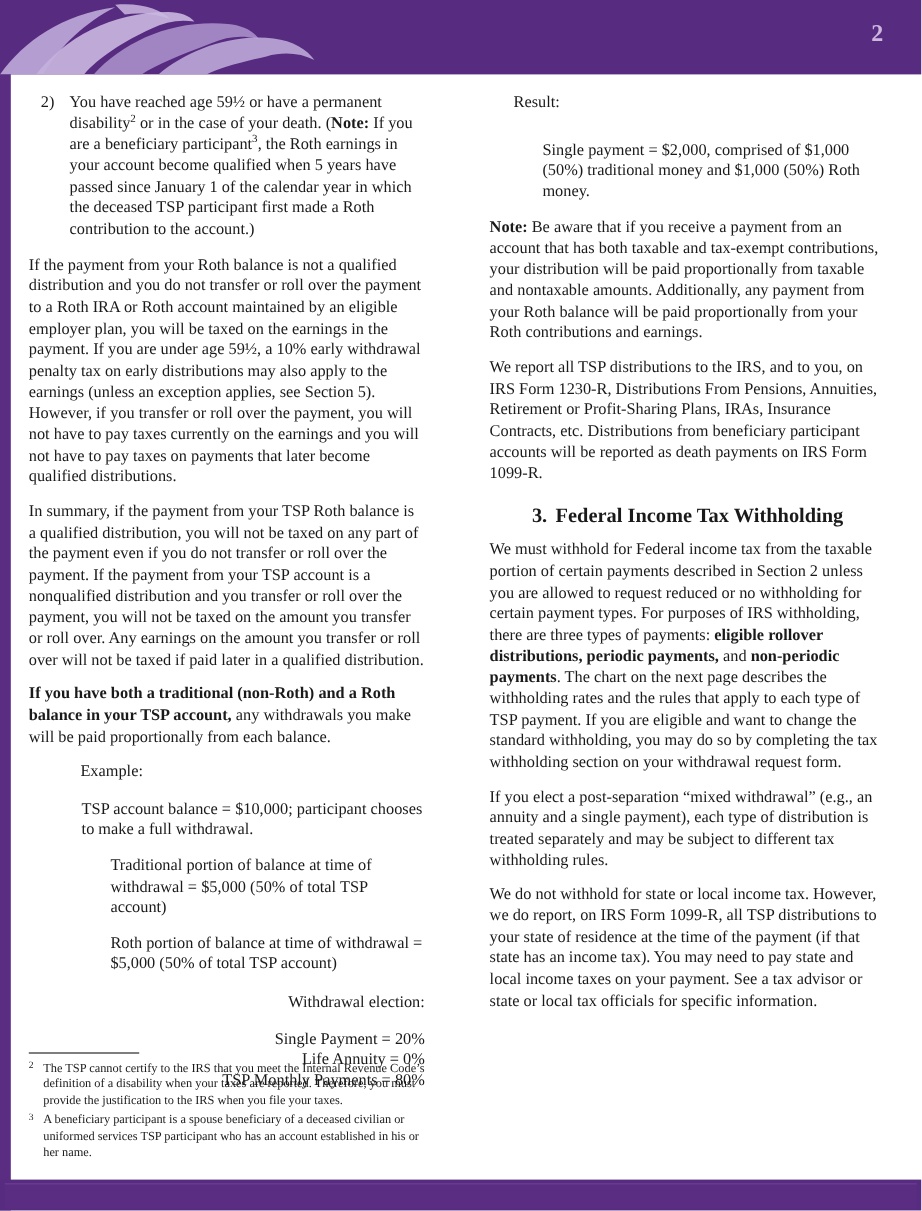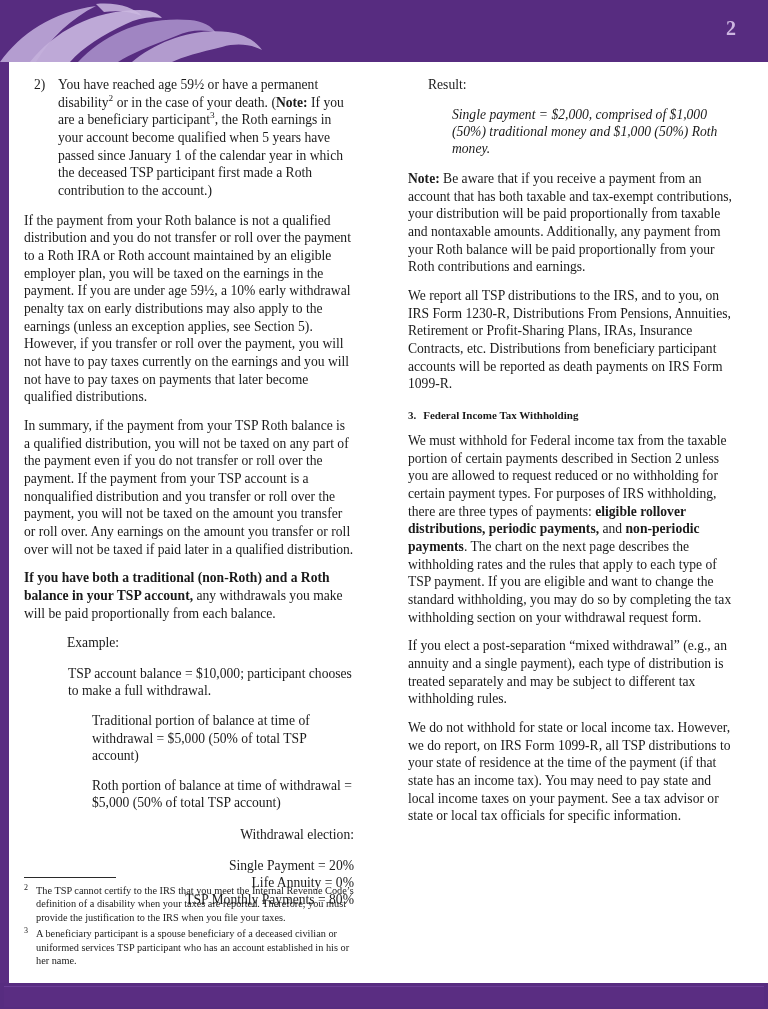--- a/index.html
+++ b/index.html
@@ -115,24 +115,25 @@
   }
 
   
   .ind1 { margin-left: 20px; }
   .ind2 { margin-left: 44px; }
   .ind3 { margin-left: 68px; }
 
   .lines { line-height: 1.26; }
 
   h2.section-head {
-    font-size: 11px;
+    font-size: 17px;
     font-weight: bold;
     margin: 16px 0 9px 0;
     line-height: 1.25;
+    text-align: center;
   }
   h2.section-head .sec-num { margin-right: 7px; }
 
   sup {
     font-size: 0.68em;
     vertical-align: super;
     line-height: 0;
   }
 
   
@@ -206,23 +207,23 @@
 
       <p class="blk ind1" style="margin-bottom:13px;text-align:right;">Withdrawal election:</p>
 
       <p class="blk ind2 tight lines">Single Payment = 20%</p>
       <p class="blk ind2 tight lines">Life Annuity = 0%</p>
       <p class="blk ind2 tight lines">TSP Monthly Payments = 80%</p>
     </div>
 
     <div class="col col-right">
 
-      <p class="blk ind1" style="margin-bottom:12px;">Result:</p>
-
-      <p class="blk ind2 lines" style="margin-bottom:13px;font-style:italic;">Single payment = $2,000, comprised of $1,000 (50%) traditional money and $1,000 (50%) Roth money.</p>
+      <p class="blk ind1" style="margin-bottom:22px;">Result:</p>
+
+      <p class="blk ind2 lines" style="margin-bottom:13px;">Single payment = $2,000, comprised of $1,000 (50%) traditional money and $1,000 (50%) Roth money.</p>
 
 
       <p><b>Note:</b><span> Be aware that if you receive a payment from an account that has both taxable and tax-exempt contributions, your distribution will be paid proportionally from taxable and nontaxable amounts. Additionally, any payment from your Roth balance will be paid proportionally from your Roth contributions and earnings.</span></p>
 
       <p>We report all TSP distributions to the IRS, and to you, on IRS Form 1230-R, Distributions From Pensions, Annuities, Retirement or Profit-Sharing Plans, IRAs, Insurance Contracts, etc. Distributions from beneficiary participant accounts will be reported as death payments on IRS Form 1099-R.</p>
 
       <h2 class="section-head">
         <span class="sec-num">3.</span><span>Federal Income Tax Withholding</span>
       </h2>
 

